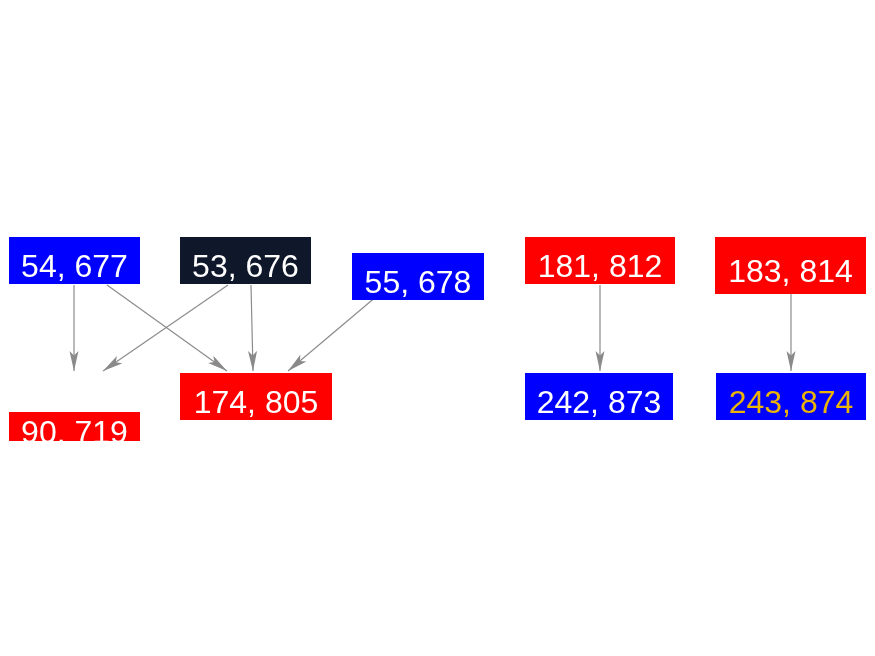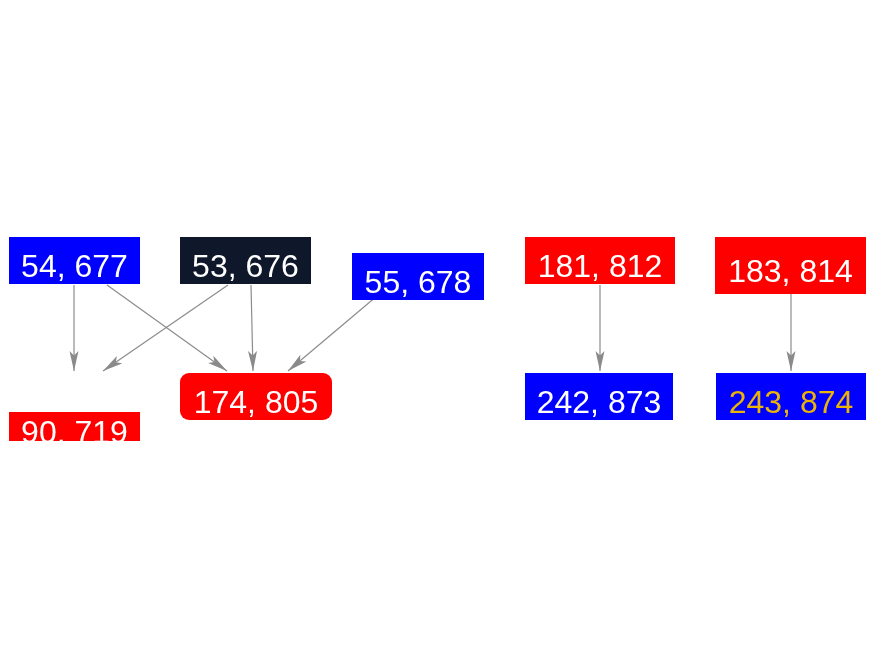--- a/index.html
+++ b/index.html
@@ -72,21 +72,21 @@
   </div>
   <div class="node" style="left: 525px; top: 237px; width: 150px; height: 47px; background: rgb(255, 0, 0);">
     <span class="label" style="color: #ffffff;">181, 812</span>
   </div>
   <div class="node" style="left: 715px; top: 237px; width: 151px; height: 57px; background: rgb(255, 0, 0);">
     <span class="label" style="color: rgb(255, 255, 255);">183, 814</span>
   </div>
   <div class="node" style="left: 9px; top: 373px; width: 131px; height: 29px; background: rgb(255, 0, 0); margin-top: 39px;">
     <span class="label" style="color: rgb(255, 255, 255);">90, 719</span>
   </div>
-  <div class="node" style="left: 180px; top: 373px; width: 152px; height: 47px; background: rgb(255, 0, 0); border-radius: 9px;">
+  <div class="node" style="left: 180px; top: 373px; width: 152px; height: 47px; background: rgb(255, 0, 0);">
     <span class="label" style="color: rgb(255, 255, 255);">174, 805</span>
   </div>
   <div class="node" style="left: 525px; top: 373px; width: 148px; height: 47px; background: rgb(0, 0, 255); justify-content: center;">
     <span class="label" style="color: rgb(255, 255, 255);">242, 873</span>
   </div>
   <div class="node" style="left: 716px; top: 373px; width: 150px; height: 47px; background: rgb(0, 0, 255);">
     <span class="label" style="color: #eab308;">243, 874</span>
   </div>
 
 </div>

